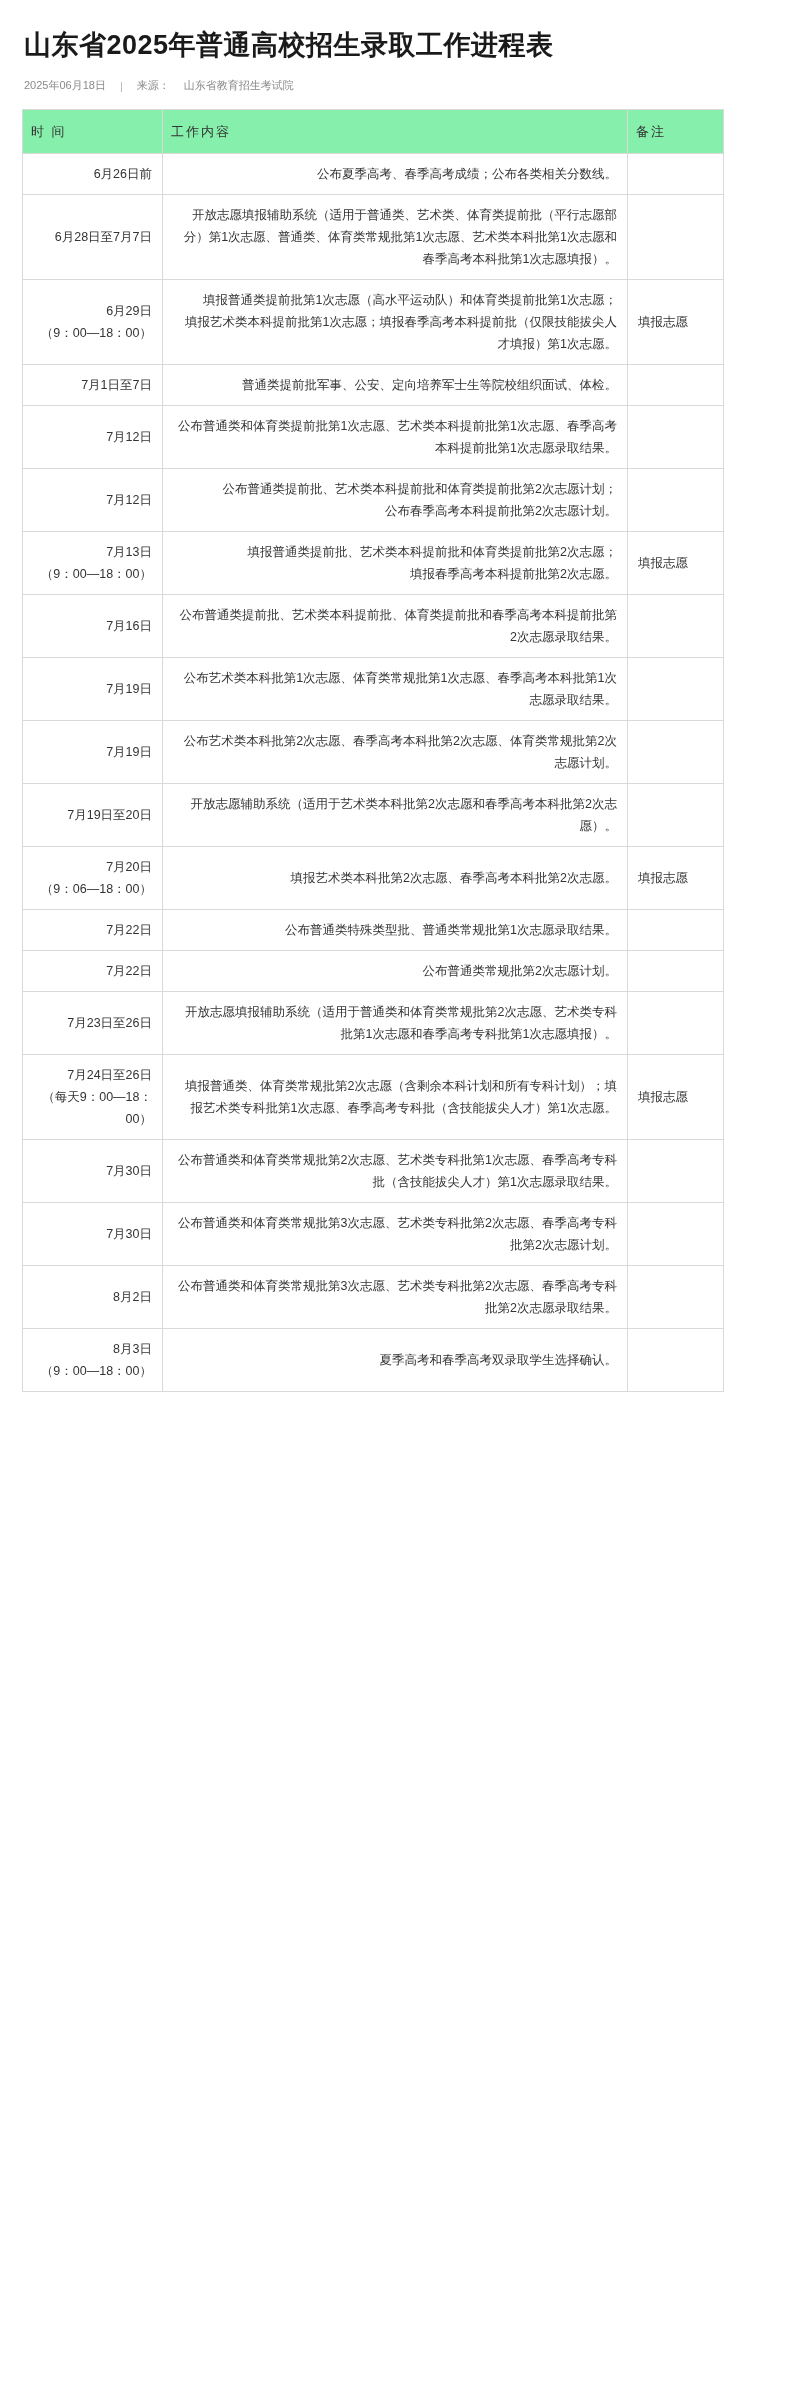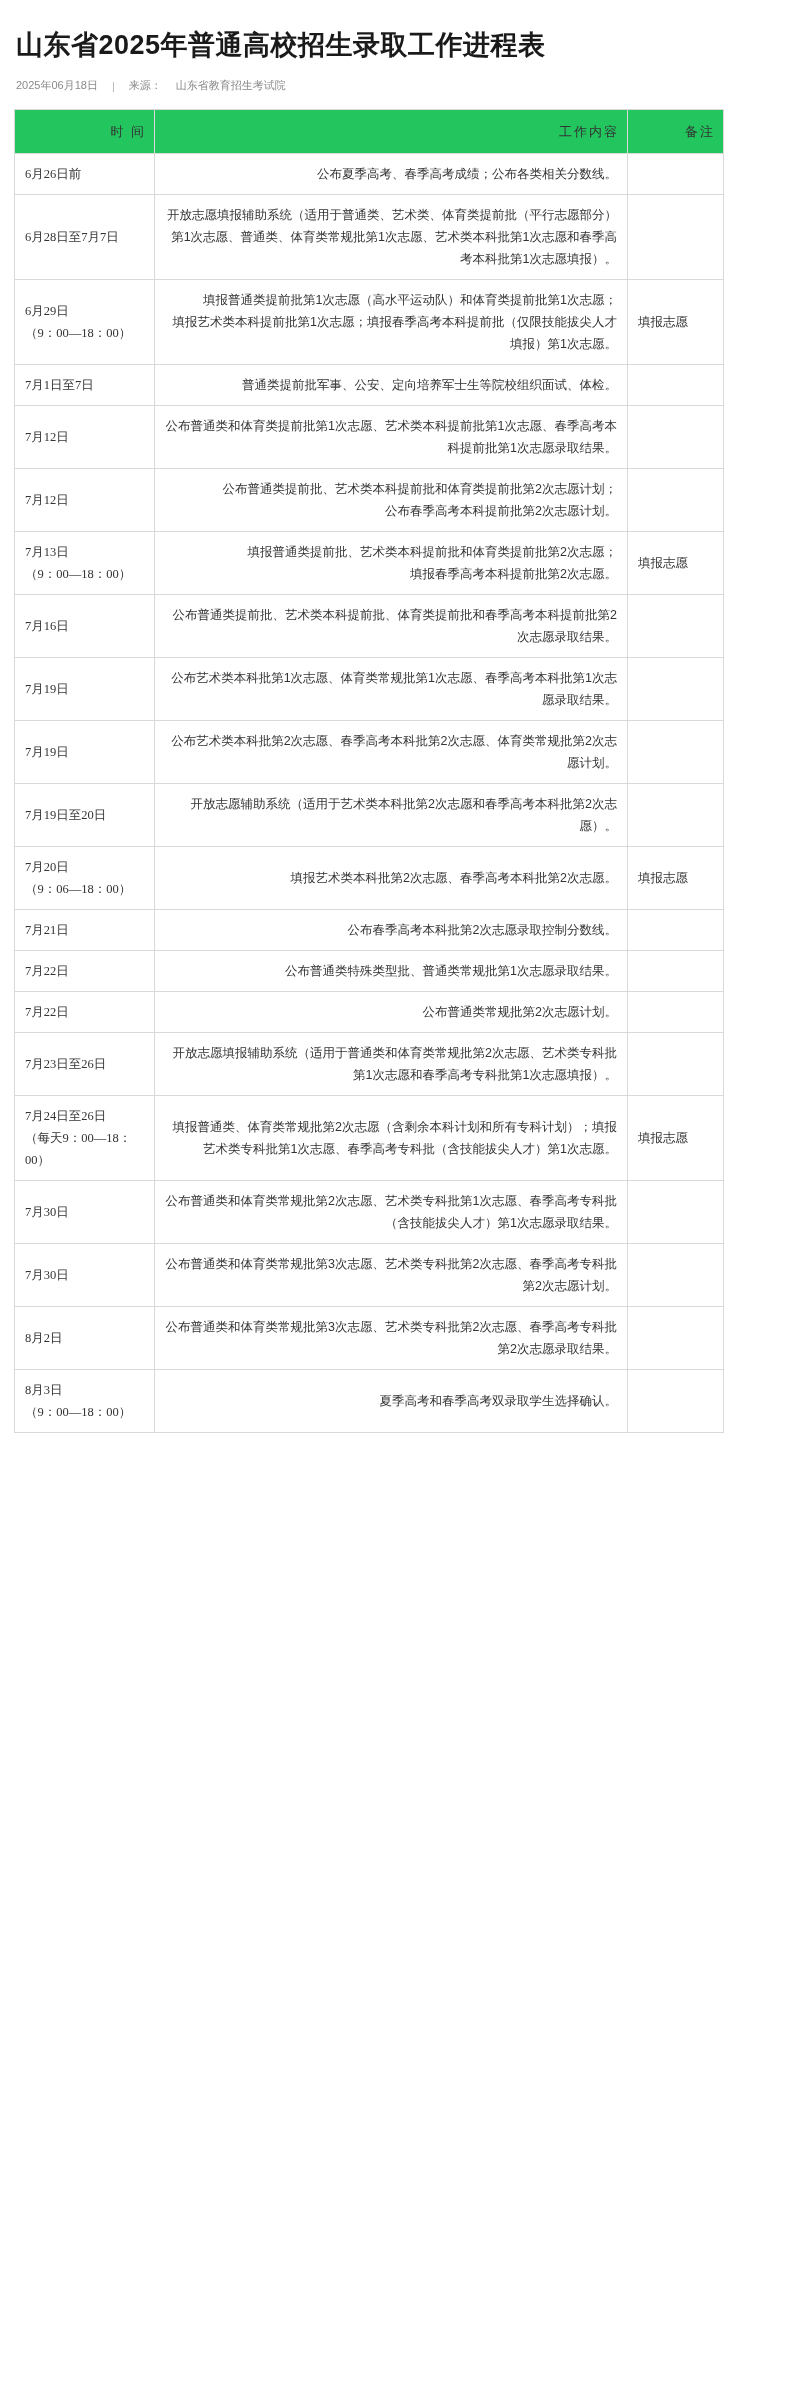--- a/index.html
+++ b/index.html
@@ -9,21 +9,21 @@
   }
   body {
     width: 802px;
     font-family: "Liberation Sans", "DejaVu Sans", sans-serif;
     color: #222222;
     -webkit-font-smoothing: antialiased;
   }
   .page {
     width: 746px;
     box-sizing: border-box;
-    padding: 18px 22px 30px 14px;
+    padding: 18px 22px 30px 22px;
   }
   .doc-title {
     font-size: 27px;
     line-height: 38px;
     font-weight: 700;
     color: #1a1a1a;
     letter-spacing: 0.5px;
     margin: 8px 0 14px 2px;
   }
   .meta-line {
@@ -46,35 +46,34 @@
   }
   table.schedule th,
   table.schedule td {
     border: 1px solid #d9d9d9;
     padding: 9px 10px;
     vertical-align: middle;
     color: #333333;
   }
   table.schedule thead th {
     font-weight: 400;
-    text-align: right;
-    background: #22c55e;
+    text-align: left;
+    background: #86efac;
     padding: 11px 8px;
     font-size: 13px;
     letter-spacing: 2px;
   }
   col.c-time { width: 140px; }
   col.c-content { width: auto; }
   col.c-remark { width: 96px; }
 
   td.time {
-    text-align: left;
+    text-align: right;
     white-space: pre-line;
     line-height: 22px;
-    font-family: Liberation Serif, serif;
   }
   td.content {
     text-align: right;
     line-height: 22px;
     white-space: pre-line;
   }
   td.remark {
     text-align: left;
     white-space: pre-line;
   }
@@ -167,25 +166,20 @@
           <td class="content">开放志愿辅助系统（适用于艺术类本科批第2次志愿和春季高考本科批第2次志愿）。</td>
           <td class="remark"></td>
         </tr>
         <tr>
           <td class="time">7月20日
 （9：06—18：00）</td>
           <td class="content">填报艺术类本科批第2次志愿、春季高考本科批第2次志愿。</td>
           <td class="remark">填报志愿</td>
         </tr>
         <tr>
-          <td class="time">7月21日</td>
-          <td class="content">公布春季高考本科批第2次志愿录取控制分数线。</td>
-          <td class="remark"></td>
-        </tr>
-        <tr>
           <td class="time">7月22日</td>
           <td class="content">公布普通类特殊类型批、普通类常规批第1次志愿录取结果。</td>
           <td class="remark"></td>
         </tr>
         <tr>
           <td class="time">7月22日</td>
           <td class="content">公布普通类常规批第2次志愿计划。</td>
           <td class="remark"></td>
         </tr>
         <tr>

